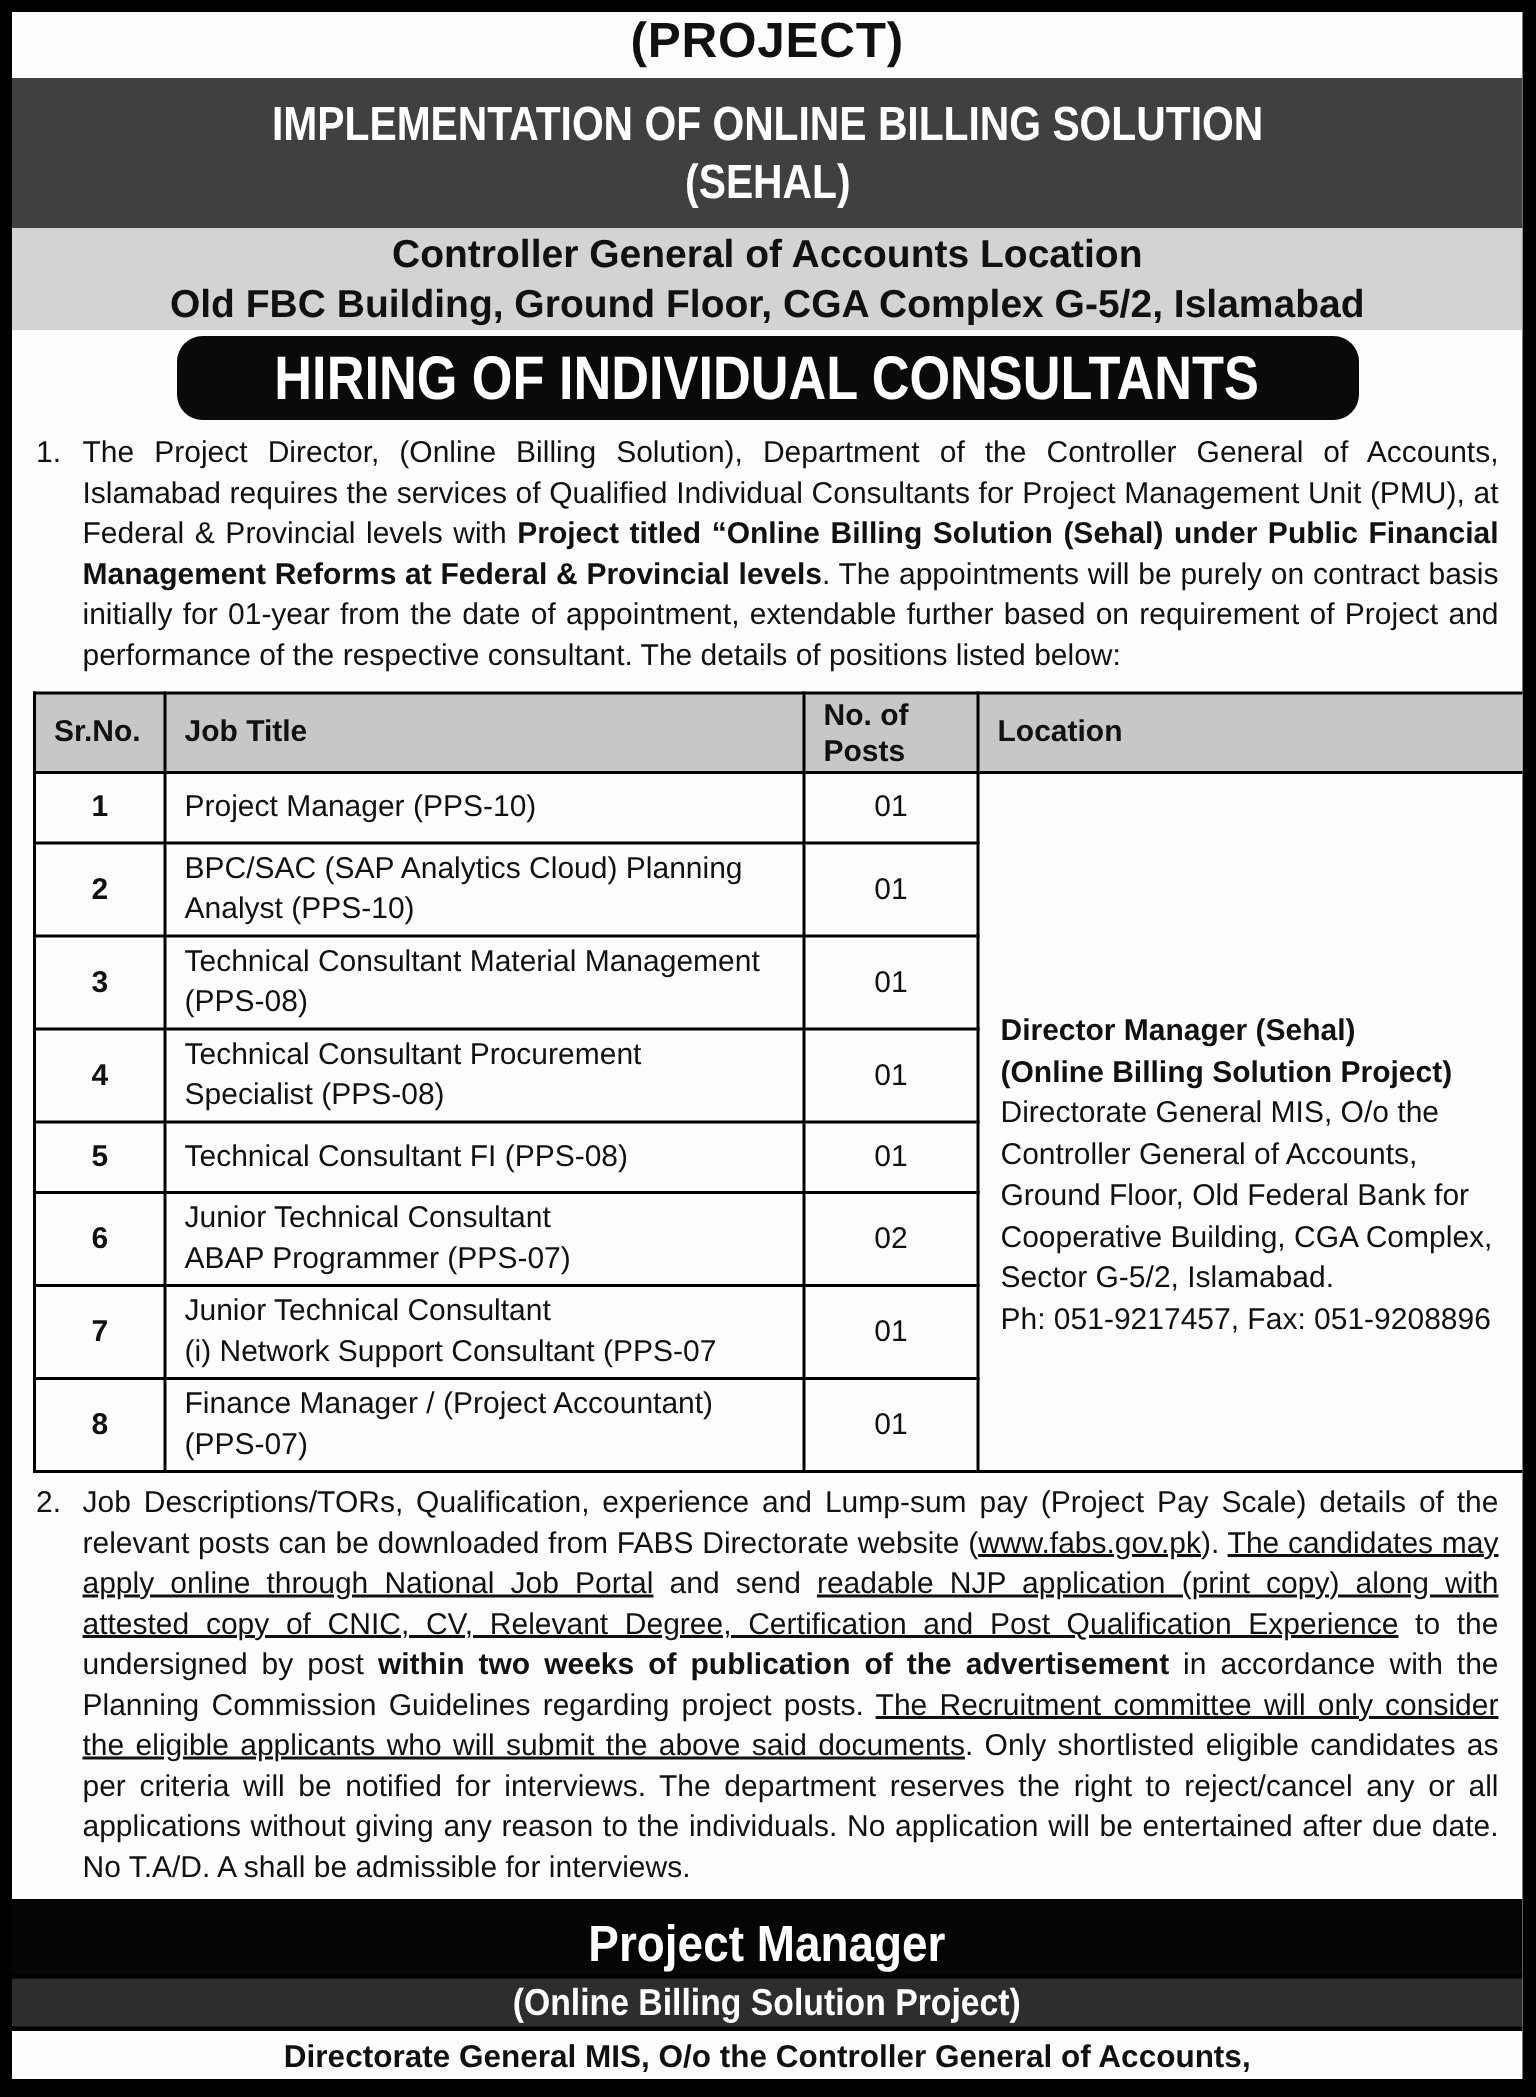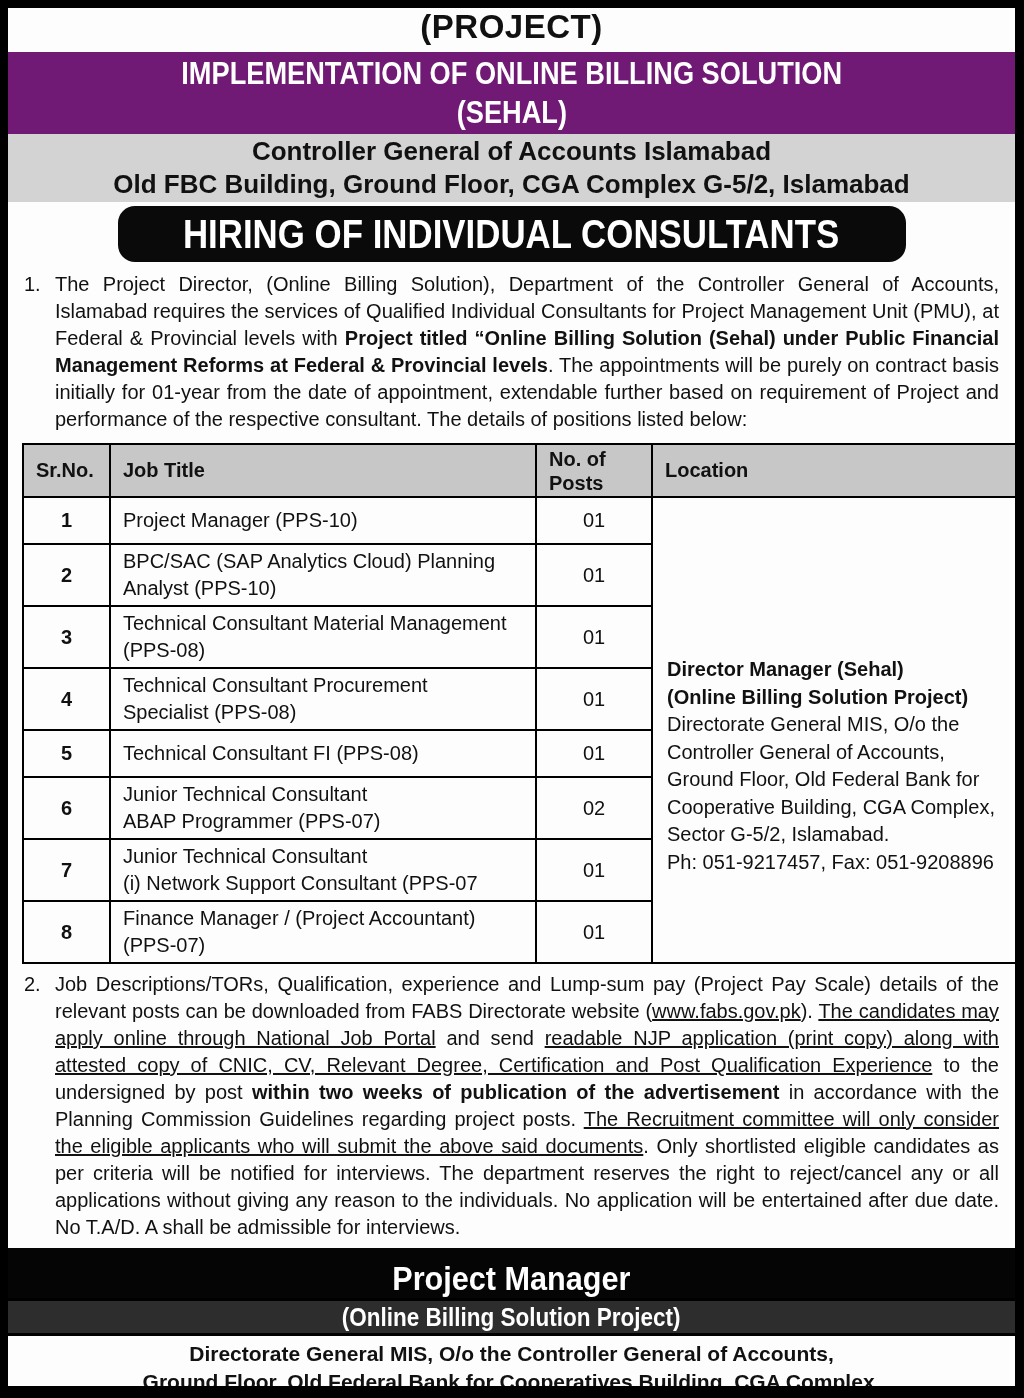--- a/index.html
+++ b/index.html
@@ -7,21 +7,21 @@
   .page {
     width:1024px; height:1398px; margin:0 auto;
     background:#000; padding:8px 9px 12px 8px;
     font-family:"Liberation Sans", sans-serif; color:#111;
   }
   .content { background:#fdfdfd; width:100%; height:100%; overflow:hidden; }
 
   .band-project { height:44px; display:flex; justify-content:center; }
   .band-project span { font-size:33px; font-weight:bold; letter-spacing:.5px; }
 
-  .band-title { background:#701a75; color:#fff; height:82px; display:flex; flex-direction:column; align-items:center; justify-content:center; }
+  .band-title { background:#404040; color:#fff; height:100px; display:flex; flex-direction:column; align-items:center; justify-content:center; }
   .band-title span { font-size:32px; font-weight:bold; line-height:39px; display:inline-block; transform:scaleX(.85); white-space:nowrap; }
 
   .band-org { background:#d3d3d3; height:68px; display:flex; flex-direction:column; align-items:center; justify-content:center; }
   .band-org span { font-size:26px; font-weight:bold; line-height:33px; white-space:nowrap; }
 
   .hiring-row { height:62px; padding-top:4px; }
   .hiring { width:788px; height:56px; margin:0 auto; background:#0a0a0a; border-radius:17px; display:flex; align-items:center; justify-content:center; }
   .hiring span { color:#fff; font-size:41px; font-weight:bold; display:inline-block; transform:scaleX(.85); white-space:nowrap; }
 
   .para { display:flex; margin:7px 16px 0 16px; font-size:20px; line-height:27px; }
@@ -57,21 +57,21 @@
     <div class="band-project">
       <span>(PROJECT)</span>
     </div>
 
     <div class="band-title">
       <span>IMPLEMENTATION OF ONLINE BILLING SOLUTION</span>
       <span>(SEHAL)</span>
     </div>
 
     <div class="band-org">
-      <span>Controller General of Accounts Islamabad</span>
+      <span>Controller General of Accounts Location</span>
       <span>Old FBC Building, Ground Floor, CGA Complex G-5/2, Islamabad</span>
     </div>
 
     <div class="hiring-row">
       <div class="hiring">
         <span>HIRING OF INDIVIDUAL CONSULTANTS</span>
       </div>
     </div>
 
     <div class="para">

